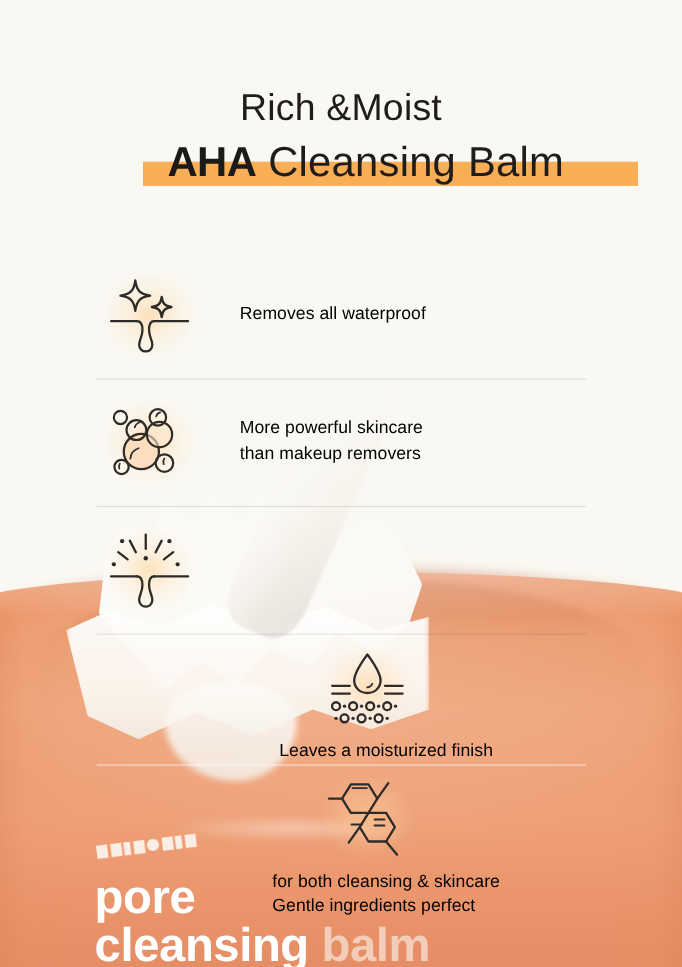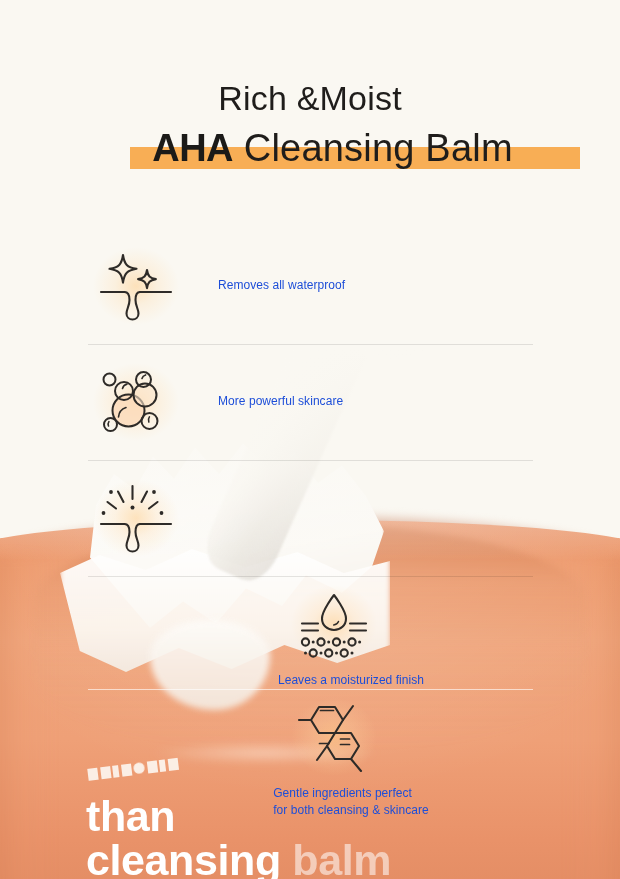--- a/index.html
+++ b/index.html
@@ -239,24 +239,24 @@
     background:radial-gradient(closest-side,
       rgba(255,206,140,0.55) 0%,
       rgba(255,216,164,0.26) 48%,
       rgba(255,226,186,0) 100%);
     pointer-events:none;
   }
   .icon-cell svg { position:relative; display:block; }
 
   .row-text {
     flex:1 1 auto;
-    font-size:12px;
+    font-size:16px;
     font-weight:300;
     line-height:1.42;
-    color:#1d4ed8;
+    color:#000000;
     letter-spacing:0.05px;
     padding-left:34px;
   }
   .row-text .l { display:block; white-space:nowrap; }
 
   
   .branding { position:absolute; left:86px; bottom:-4px; }
 
   .brand-mark {
     display:block;
@@ -355,20 +355,21 @@
             <circle cx="12.5" cy="58.5" r="6.5"></circle>
             <path d="M44 12.5 a5 5 0 0 1 3.6 -3.6" stroke-width="1.6"></path>
             <path d="M24.5 22.5 a6 6 0 0 1 4.4 -4.4" stroke-width="1.6"></path>
             <path d="M50.8 56 a5.4 5.4 0 0 1 0.6 -5.1" stroke-width="1.6"></path>
             <path d="M10.5 60 a4.6 4.6 0 0 1 0.4 -4.4" stroke-width="1.6"></path>
             <path d="M20.5 51 a11 11 0 0 1 7.5 -9.5" stroke-width="1.6"></path>
           </svg>
         </div>
         <div class="row-text">
           <span class="l">More powerful skincare</span>
+          <span class="l">than makeup removers</span>
         </div>
       </div>
 
       <div class="row r3">
         <div class="divider"></div>
         <div class="icon-cell">
           <svg width="78" height="72" viewBox="0 0 78 72" fill="none" stroke="#2E2B28" stroke-width="2.1" stroke-linecap="round" stroke-linejoin="round">
             <path d="M35.5 4 V17"></path>
             <path d="M21 9.5 L26.5 20"></path>
             <path d="M50 9.5 L44.5 20"></path>
@@ -431,30 +432,30 @@
             <path d="M46 19 L56 5"></path>
             <path d="M30 45 L20 59"></path>
             <path d="M54 58 L64 70"></path>
             <path d="M23.5 9.5 L36.5 9.5" stroke-width="1.7"></path>
             <path d="M32 42.5 L22.5 42.5" stroke-width="1.7"></path>
             <path d="M43.5 38 L52.5 38" stroke-width="1.7"></path>
             <path d="M43.5 43.5 L52.5 43.5" stroke-width="1.7"></path>
           </svg>
         </div>
         <div class="row-text">
+          <span class="l">for both cleansing &amp; skincare</span>
           <span class="l">Gentle ingredients perfect</span>
-          <span class="l">for both cleansing &amp; skincare</span>
         </div>
       </div>
 
     </div>
 
     <div class="branding">
       <span class="brand-mark"><i></i><i></i><i class="thin"></i><i></i><i class="dot"></i><i></i><i class="thin"></i><i></i></span>
       <div class="prod-name">
-        <span class="ln1">than</span>
+        <span class="ln1">pore</span>
         <span class="ln2"><span>cleansing</span>
           <span class="soft">balm</span></span>
       </div>
     </div>
 
   </div>
 </div>
 
 </body></html>

